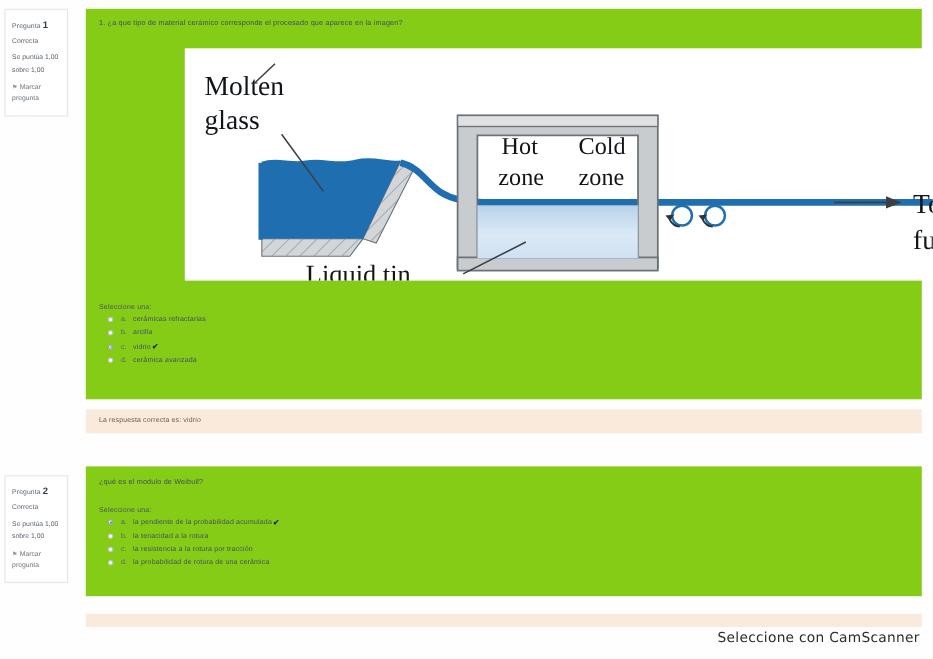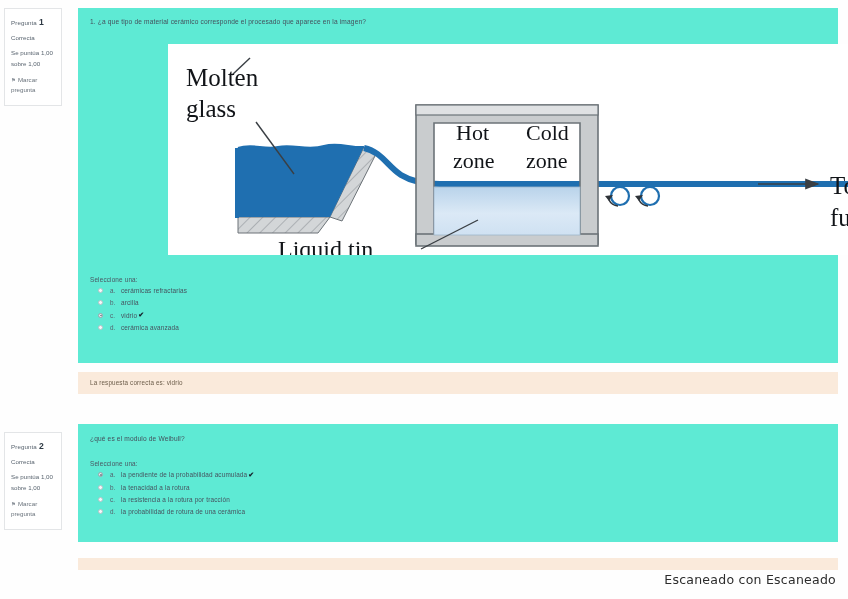--- a/index.html
+++ b/index.html
@@ -29,21 +29,21 @@
   }
   .qinfo .qnum{font-size:6.2px;color:#5a6570;letter-spacing:.1px;}
   .qinfo .qnum b{font-size:8.6px;color:#2f3a45;font-weight:bold;margin-left:2px;}
   .qinfo .qstate{margin-top:3px;}
   .qinfo .qgrade{margin-top:4px;}
   .qinfo .qflag{margin-top:5px;color:#6a737c;}
   .qinfo .qflag .flagicon{font-size:5.5px;color:#8a9199;margin-right:2px;}
 
   .qbody{
     position:absolute;left:78px;width:760px;
-    background:#5eead4;
+    background:#84cc16;
     box-sizing:border-box;
   }
   #q1 .qbody{top:8px;height:355px;padding:9px 12px 0 12px;}
   #q2 .qbody{top:0px;height:118px;padding:10px 12px 0 12px;}
 
   .qtext{font-size:6.6px;line-height:1.5;color:#44505c;letter-spacing:.15px;}
 
   
   .feedback{
     position:absolute;left:78px;width:760px;
@@ -250,15 +250,15 @@
           <span class="radio"></span>
           <span class="letter">d.</span>
           <span class="anstext">la probabilidad de rotura de una cerámica</span>
         </div>
       </div>
     </div>
 
     <div class="feedback"></div>
   </div>
 
-  <div class="camscanner">Escaneado con Escaneado</div>
+  <div class="camscanner">Seleccione con CamScanner</div>
 
 </div>
 
 </body></html>

